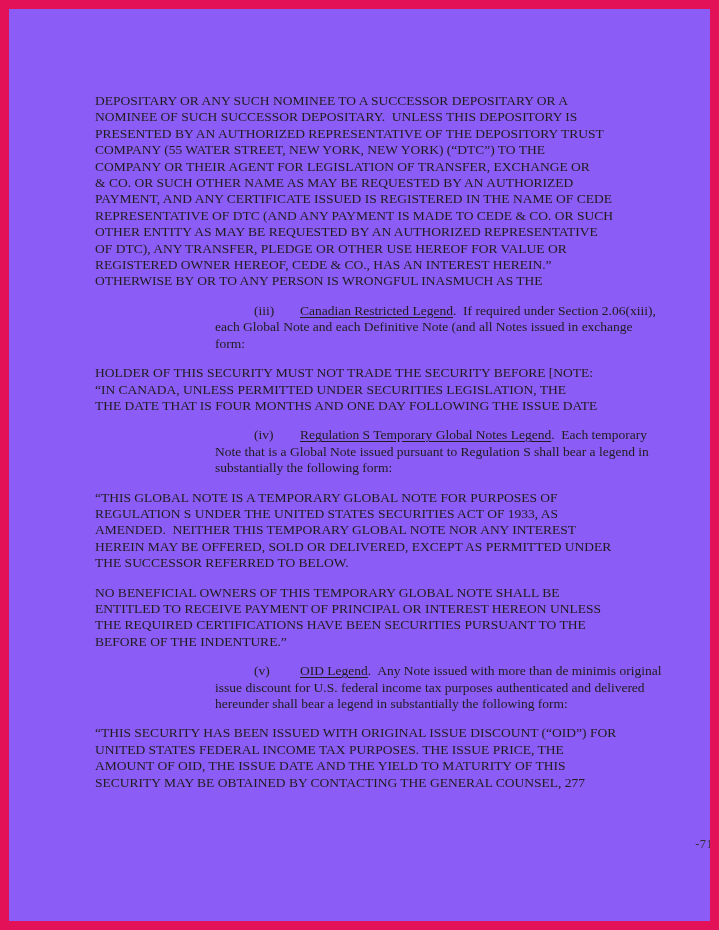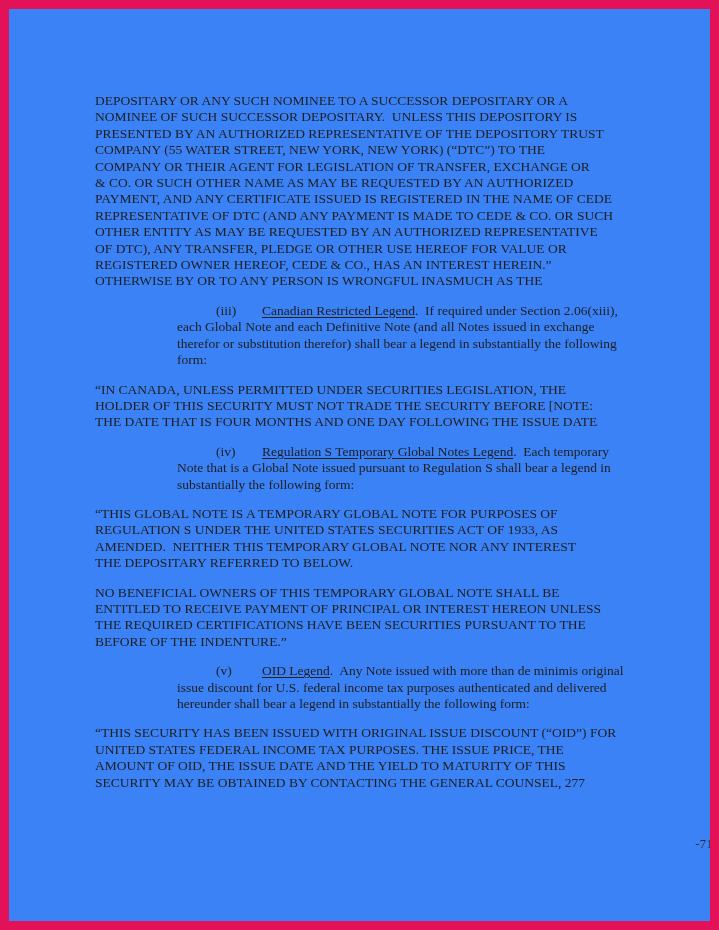--- a/index.html
+++ b/index.html
@@ -6,41 +6,41 @@
     margin: 0;
     padding: 0;
     background: #ffffff;
   }
   .page {
     position: relative;
     width: 719px;
     height: 930px;
     box-sizing: border-box;
     border: 9px solid #e21158;
-    background: #3b82f6;
+    background: #8b5cf6;
     overflow: hidden;
     font-family: "Liberation Serif", "DejaVu Serif", serif;
     color: #1e1e1e;
   }
   .content {
     position: absolute;
     left: 86px;
     top: 84px;
     width: 560px;
     font-size: 13.5px;
     line-height: 16.4px;
   }
   .para {
     margin: 0 0 13px 0;
   }
   .line {
     white-space: pre;
   }
   .indent-item {
-    margin-left: 82px;
+    margin-left: 120px;
   }
   .indent-item .first-line {
     margin-left: 39px;
     white-space: pre;
   }
   .marker {
     display: inline-block;
     width: 46px;
   }
   .legend-heading {
@@ -77,44 +77,44 @@
         <div class="line">OTHER ENTITY AS MAY BE REQUESTED BY AN AUTHORIZED REPRESENTATIVE</div>
         <div class="line">OF DTC), ANY TRANSFER, PLEDGE OR OTHER USE HEREOF FOR VALUE OR</div>
         <div class="line">REGISTERED OWNER HEREOF, CEDE &amp; CO., HAS AN INTEREST HEREIN.”</div>
         <div class="line">OTHERWISE BY OR TO ANY PERSON IS WRONGFUL INASMUCH AS THE</div>
       </div>
 
     <div class="para indent-item">
       <div class="first-line"><span class="marker">(iii)</span><span class="legend-heading">Canadian Restricted Legend</span><span>.  If required under Section 2.06(xiii),</span></div>
       <div>
           <div class="line">each Global Note and each Definitive Note (and all Notes issued in exchange</div>
-          <div class="line">therefor or substitution therefor) shall bear a legend in substantially the following</div>
           <div class="line">form:</div>
         </div>
     </div>
 
     <div class="para">
+        <div class="line">HOLDER OF THIS SECURITY MUST NOT TRADE THE SECURITY BEFORE [NOTE:</div>
         <div class="line">“IN CANADA, UNLESS PERMITTED UNDER SECURITIES LEGISLATION, THE</div>
-        <div class="line">HOLDER OF THIS SECURITY MUST NOT TRADE THE SECURITY BEFORE [NOTE:</div>
         <div class="line">THE DATE THAT IS FOUR MONTHS AND ONE DAY FOLLOWING THE ISSUE DATE</div>
       </div>
 
     <div class="para indent-item">
       <div class="first-line"><span class="marker">(iv)</span><span class="legend-heading">Regulation S Temporary Global Notes Legend</span><span>.  Each temporary</span></div>
       <div>
           <div class="line">Note that is a Global Note issued pursuant to Regulation S shall bear a legend in</div>
           <div class="line">substantially the following form:</div>
         </div>
     </div>
 
     <div class="para">
         <div class="line">“THIS GLOBAL NOTE IS A TEMPORARY GLOBAL NOTE FOR PURPOSES OF</div>
         <div class="line">REGULATION S UNDER THE UNITED STATES SECURITIES ACT OF 1933, AS</div>
         <div class="line">AMENDED.  NEITHER THIS TEMPORARY GLOBAL NOTE NOR ANY INTEREST</div>
-        <div class="line">THE DEPOSITARY REFERRED TO BELOW.</div>
+        <div class="line">HEREIN MAY BE OFFERED, SOLD OR DELIVERED, EXCEPT AS PERMITTED UNDER</div>
+        <div class="line">THE SUCCESSOR REFERRED TO BELOW.</div>
       </div>
 
     <div class="para">
         <div class="line">NO BENEFICIAL OWNERS OF THIS TEMPORARY GLOBAL NOTE SHALL BE</div>
         <div class="line">ENTITLED TO RECEIVE PAYMENT OF PRINCIPAL OR INTEREST HEREON UNLESS</div>
         <div class="line">THE REQUIRED CERTIFICATIONS HAVE BEEN SECURITIES PURSUANT TO THE</div>
         <div class="line">BEFORE OF THE INDENTURE.”</div>
       </div>
 
     <div class="para indent-item">

